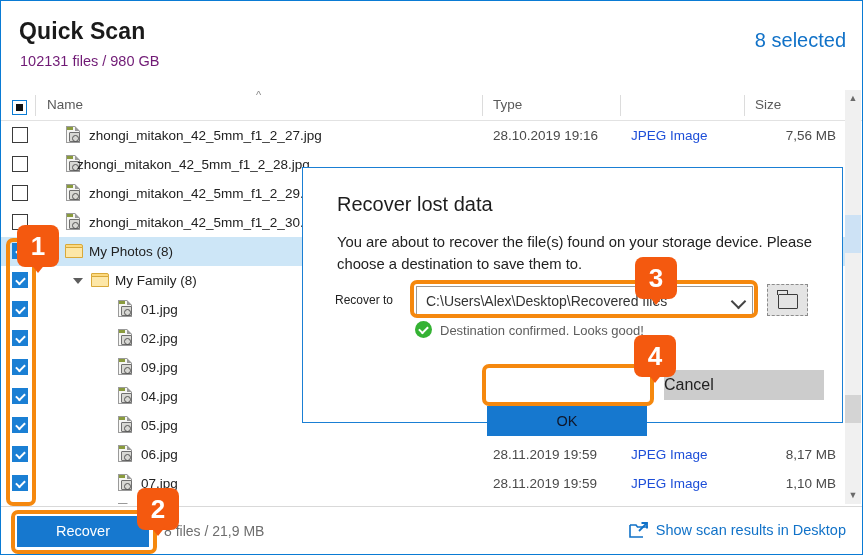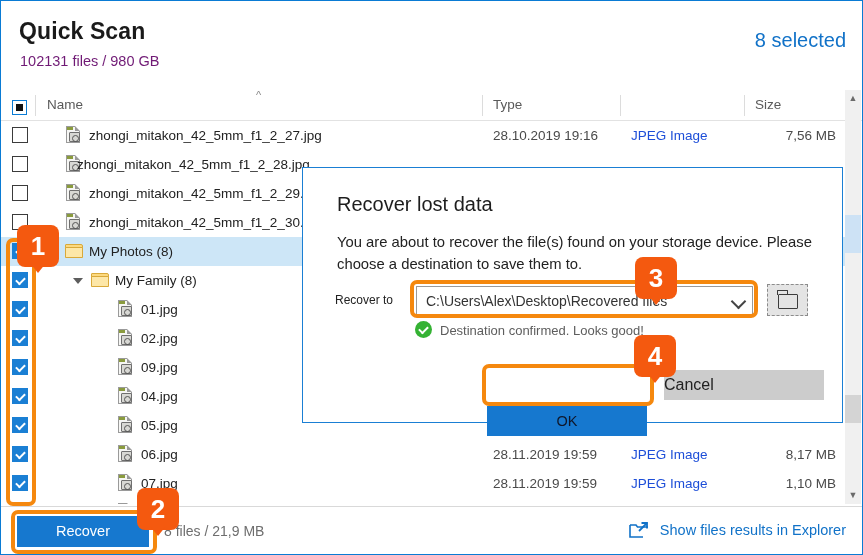--- a/index.html
+++ b/index.html
@@ -343,21 +343,21 @@
     <div class="recover-btn">Recover</div>
     <div class="filesum">8 files / 21,9 MB</div>
     <div class="explorer-icon">
       <svg width="20" height="17" viewBox="0 0 20 17">
         <path d="M1 3 h6 l1.5 2 H19" fill="none" stroke="#1172c8" stroke-width="1.6"></path>
         <path d="M1 3 v12 h13" fill="none" stroke="#1172c8" stroke-width="1.6"></path>
         <path d="M10 9 L18 1" stroke="#1172c8" stroke-width="1.8" fill="none"></path>
         <path d="M12.5 1 H18 V6.5" fill="none" stroke="#1172c8" stroke-width="1.8"></path>
       </svg>
     </div>
-    <div class="explorer-link">Show files results in Explorer</div>
+    <div class="explorer-link">Show scan results in Desktop</div>
   </div>
 
   <div class="hl" style="left:5px; top:237px; width:30px; height:268px;"></div>
   <div class="hl" style="left:10px; top:509px; width:146px; height:44px;"></div>
   <div class="hl" style="left:409px; top:279px; width:348px; height:38px;"></div>
   <div class="hl" style="left:481px; top:363px; width:172px; height:42px;"></div>
 
   <div class="badge" style="left:16px; top:224px;">1</div>
   <div class="badge" style="left:136px; top:487px;">2</div>
   <div class="badge" style="left:634px; top:256px;">3</div>

